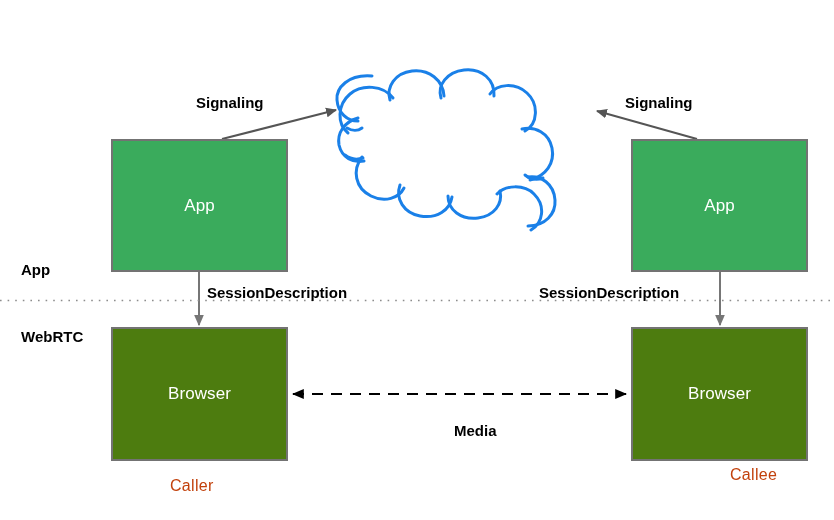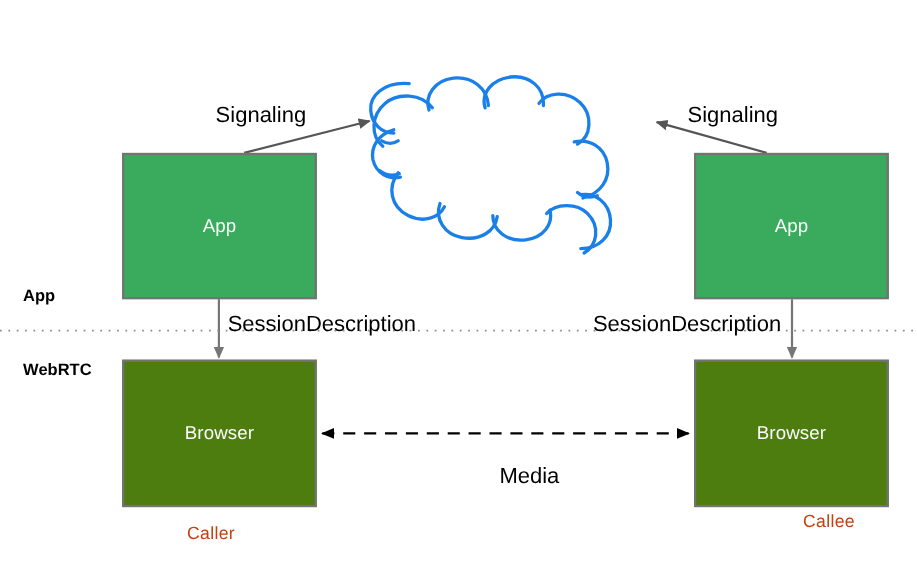--- a/index.html
+++ b/index.html
@@ -37,22 +37,22 @@
 
   .box-label { pointer-events: none; }
 
   
   .lbl {
     position: absolute;
     font-family: "Liberation Sans", sans-serif;
     white-space: nowrap;
   }
   .lbl-bold {
-    font-weight: normal;
-    font-size: 20px;
+    font-weight: bold;
+    font-size: 15px;
     color: #000000;
   }
   .lbl-layer {
     font-weight: bold;
     font-size: 15px;
     color: #000000;
   }
   .lbl-actor {
     font-weight: normal;
     font-size: 16px;

